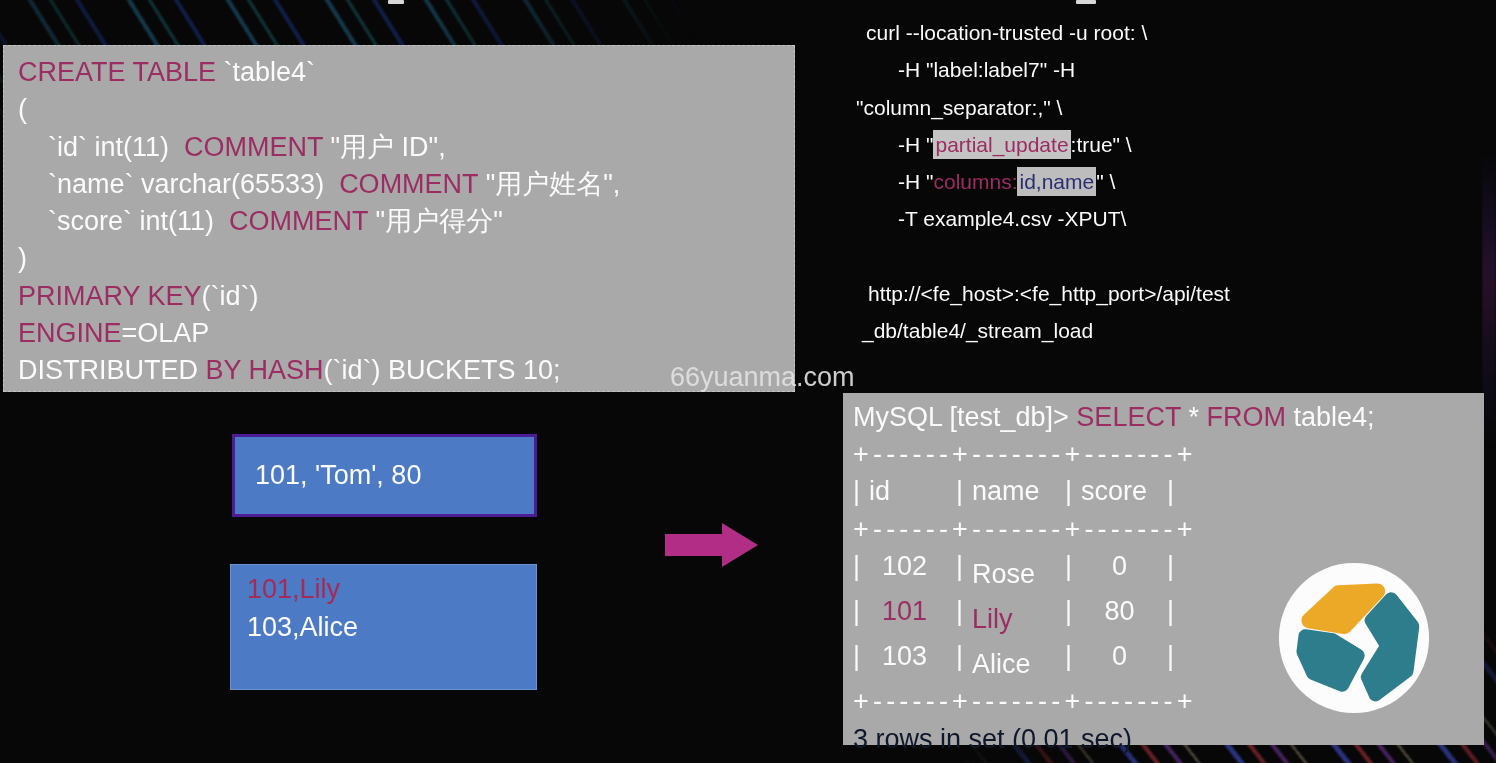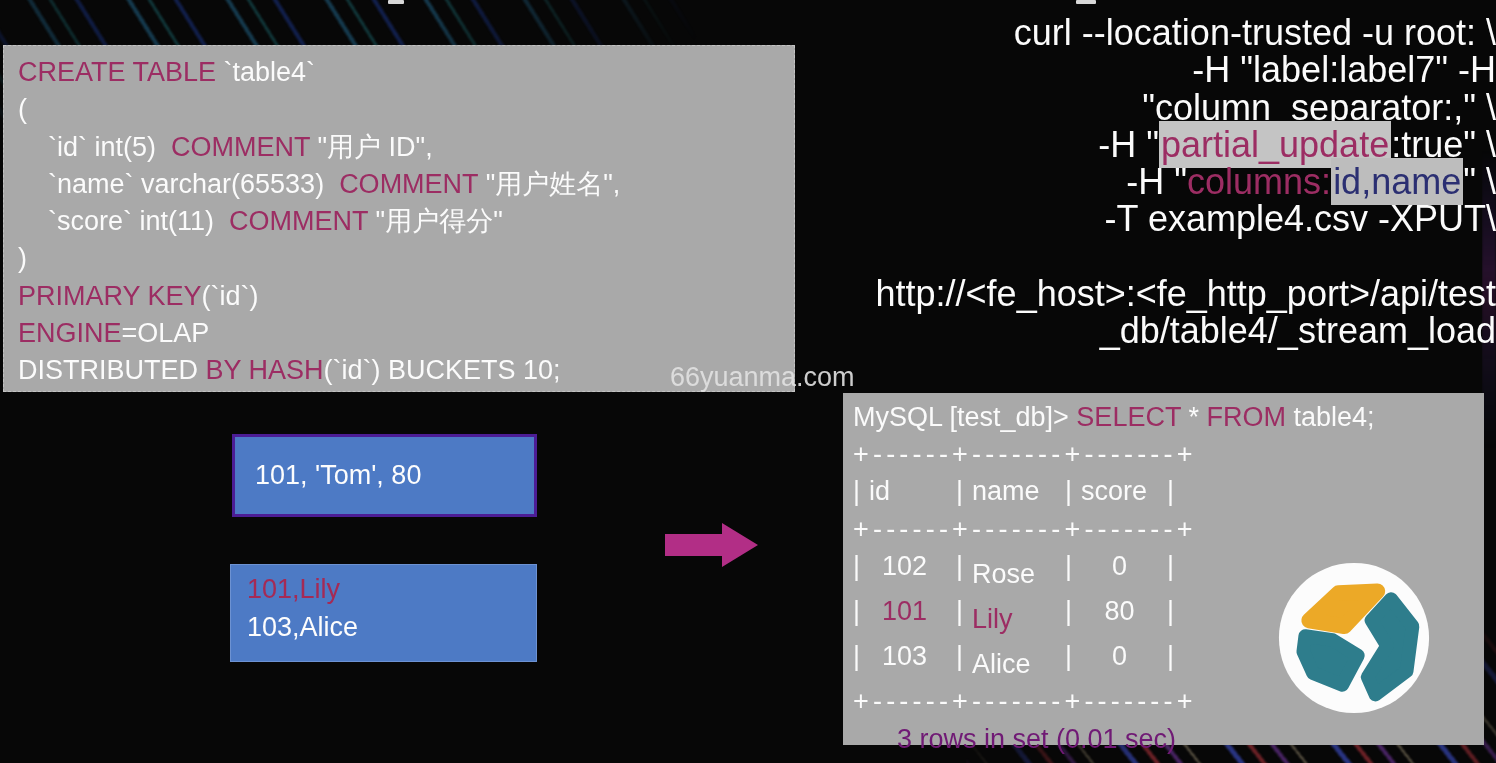--- a/index.html
+++ b/index.html
@@ -33,47 +33,47 @@
     font-size:27px;line-height:37.3px;}
   .code-line{white-space:pre;}
   .pl30{padding-left:30px;}
 
   .seg-w{color:#fbfbfb;}
   .seg-kw{color:#9c2d63;}
   .seg-hlkw{color:#9c2d63;background:#c4c4c4;padding:3px 2px;}
   .seg-hlnv{color:#2b2f72;background:#bdbdbd;padding:3px 2px;}
 
   
-  .curl-block{position:absolute;left:856px;top:14px;width:640px;font-size:36px;
-    line-height:37.3px;text-align:right;}
+  .curl-block{position:absolute;left:856px;top:14px;width:640px;font-size:21px;
+    line-height:37.3px;}
   .curl-block .code-line{white-space:pre;}
   .pl0{padding-left:0;} .pl6{padding-left:6px;} .pl10{padding-left:10px;}
   .pl12{padding-left:12px;} .pl42{padding-left:42px;}
   .blank-line{height:37px;}
 
   
   .result-box{position:absolute;left:843px;top:393px;width:641px;height:352px;background:#a9a9a9;
     box-sizing:border-box;padding:6px 0 0 10px;font-size:27px;line-height:37.2px;color:#fbfbfb;}
   .plus-row{letter-spacing:4.2px;white-space:pre;color:#fbfbfb;}
   .trow{display:flex;}
   .pipe{flex:none;color:#fbfbfb;}
   .hcell1{width:96px;padding-left:9px;box-sizing:border-box;}
   .hcell2{width:102px;padding-left:9px;box-sizing:border-box;}
   .hcell3{width:95px;padding-left:9px;box-sizing:border-box;}
   .dcell1{width:96px;padding-left:22px;box-sizing:border-box;}
   .dcell2{width:102px;padding-left:9px;box-sizing:border-box;margin-top:8px;}
   .dcell3{width:95px;text-align:center;box-sizing:border-box;}
   .row-hl .dcell1,.row-hl .dcell2{color:#9c2d63;}
-  .footer-row{color:#701a75;margin-left:44px;}
+  .footer-row{color:#0f172a;}
 
   
   .tom-box{position:absolute;left:232px;top:434px;width:305px;height:83px;background:#4d7ac5;
     border:3px solid #4c1d95;box-sizing:border-box;display:flex;align-items:center;
     padding-left:20px;font-size:27px;color:#fdfdfd;}
-  .csv-box{position:absolute;left:230px;top:564px;width:307px;height:98px;background:#4d7ac5;
+  .csv-box{position:absolute;left:230px;top:564px;width:307px;height:126px;background:#4d7ac5;
     border:1px solid #6d92d2;box-sizing:border-box;padding:6px 0 0 16px;font-size:27px;
     line-height:37.5px;color:#fdfdfd;}
   .csv-hl{color:#a52a55;}
 
   .arrow-wrap{position:absolute;left:665px;top:522px;width:95px;height:46px;}
 
   .logo-wrap{position:absolute;left:1276px;top:560px;width:156px;height:156px;}
 
   .watermark{position:absolute;left:633px;top:362px;font-size:27px;color:#e2e2e2;opacity:.9;margin-left:37px;}
 </style>
@@ -84,21 +84,21 @@
 
   <div class="streak streak-tl"></div>
   <div class="streak streak-br"></div>
   <div class="streak streak-right"></div>
   <div class="top-remnant" style="left:388px;width:16px;"></div>
   <div class="top-remnant" style="left:1076px;width:20px;"></div>
 
   <div class="sql-box">
     <div class="code-line"><span class="seg-kw">CREATE TABLE</span><span class="seg-w"> `table4`</span></div>
     <div class="code-line"><span class="seg-w">(</span></div>
-    <div class="code-line pl30"><span class="seg-w">`id` int(5)  </span><span class="seg-kw">COMMENT</span><span class="seg-w"> "用户 ID",</span></div>
+    <div class="code-line pl30"><span class="seg-w">`id` int(11)  </span><span class="seg-kw">COMMENT</span><span class="seg-w"> "用户 ID",</span></div>
     <div class="code-line pl30"><span class="seg-w">`name` varchar(65533)  </span><span class="seg-kw">COMMENT</span><span class="seg-w"> "用户姓名",</span></div>
     <div class="code-line pl30"><span class="seg-w">`score` int(11)  </span><span class="seg-kw">COMMENT</span><span class="seg-w"> "用户得分"</span></div>
     <div class="code-line"><span class="seg-w">)</span></div>
     <div class="code-line"><span class="seg-kw">PRIMARY KEY</span><span class="seg-w">(`id`)</span></div>
     <div class="code-line"><span class="seg-kw">ENGINE</span><span class="seg-w">=OLAP</span></div>
     <div class="code-line"><span class="seg-w">DISTRIBUTED </span><span class="seg-kw">BY HASH</span><span class="seg-w">(`id`) BUCKETS 10;</span></div>
   </div>
 
   <div class="curl-block">
     <div class="code-line pl10"><span class="seg-w">curl --location-trusted -u root: \</span></div>

